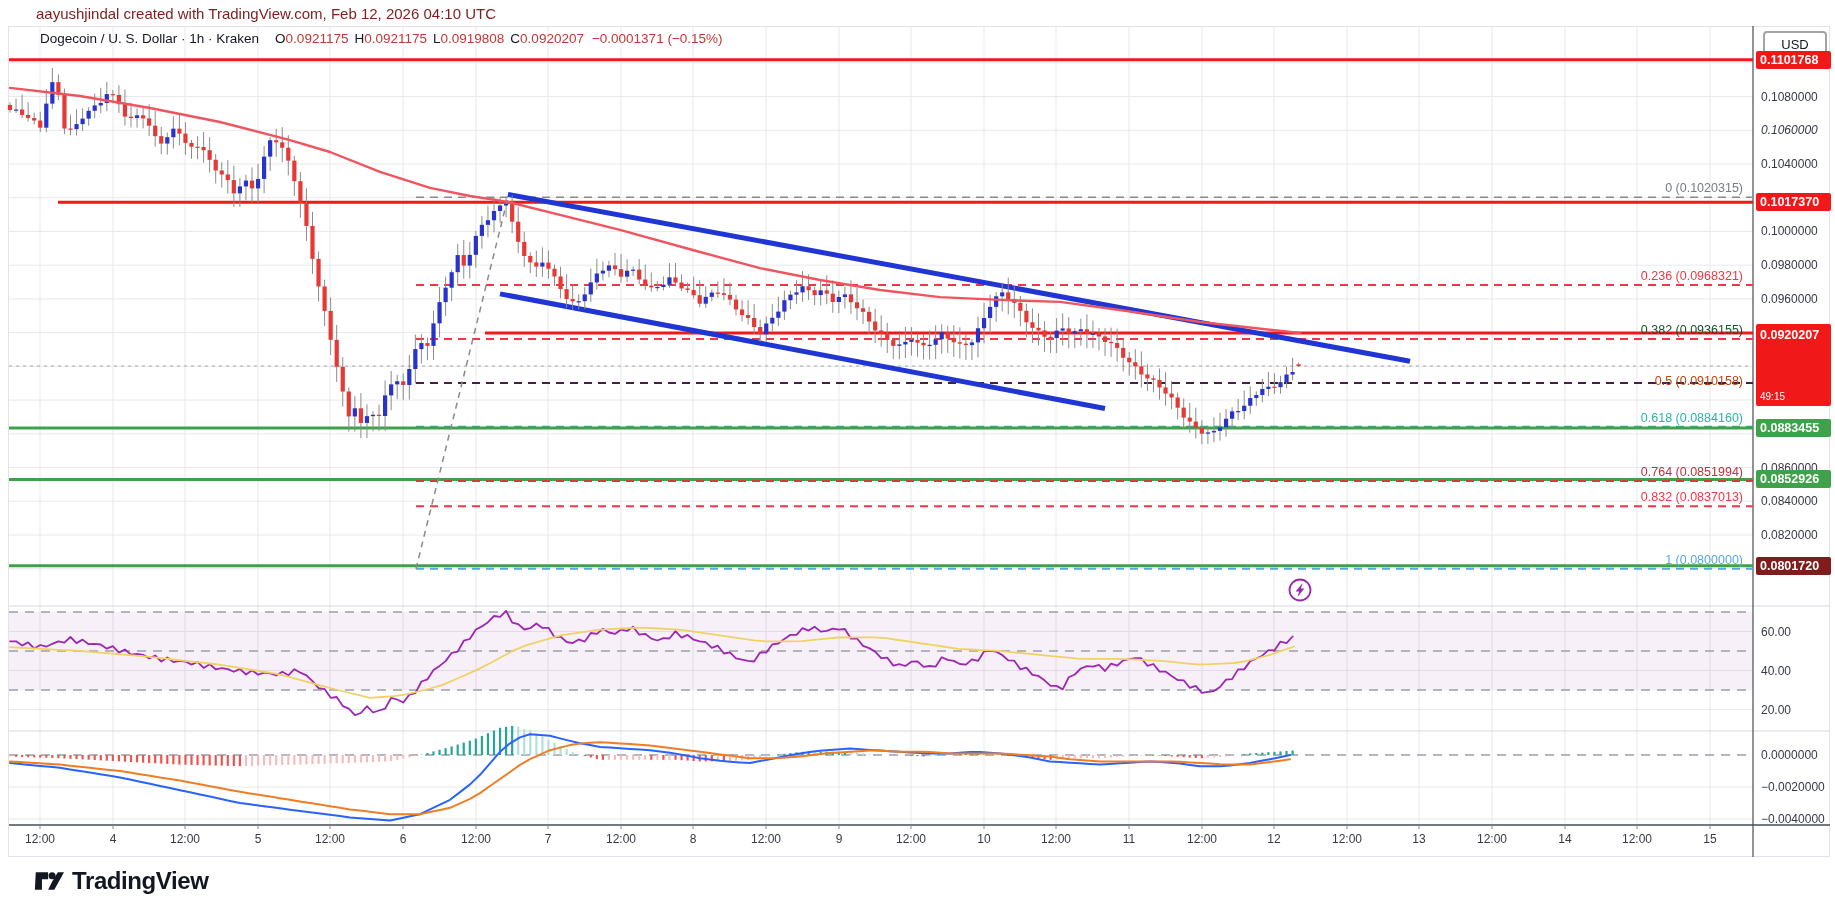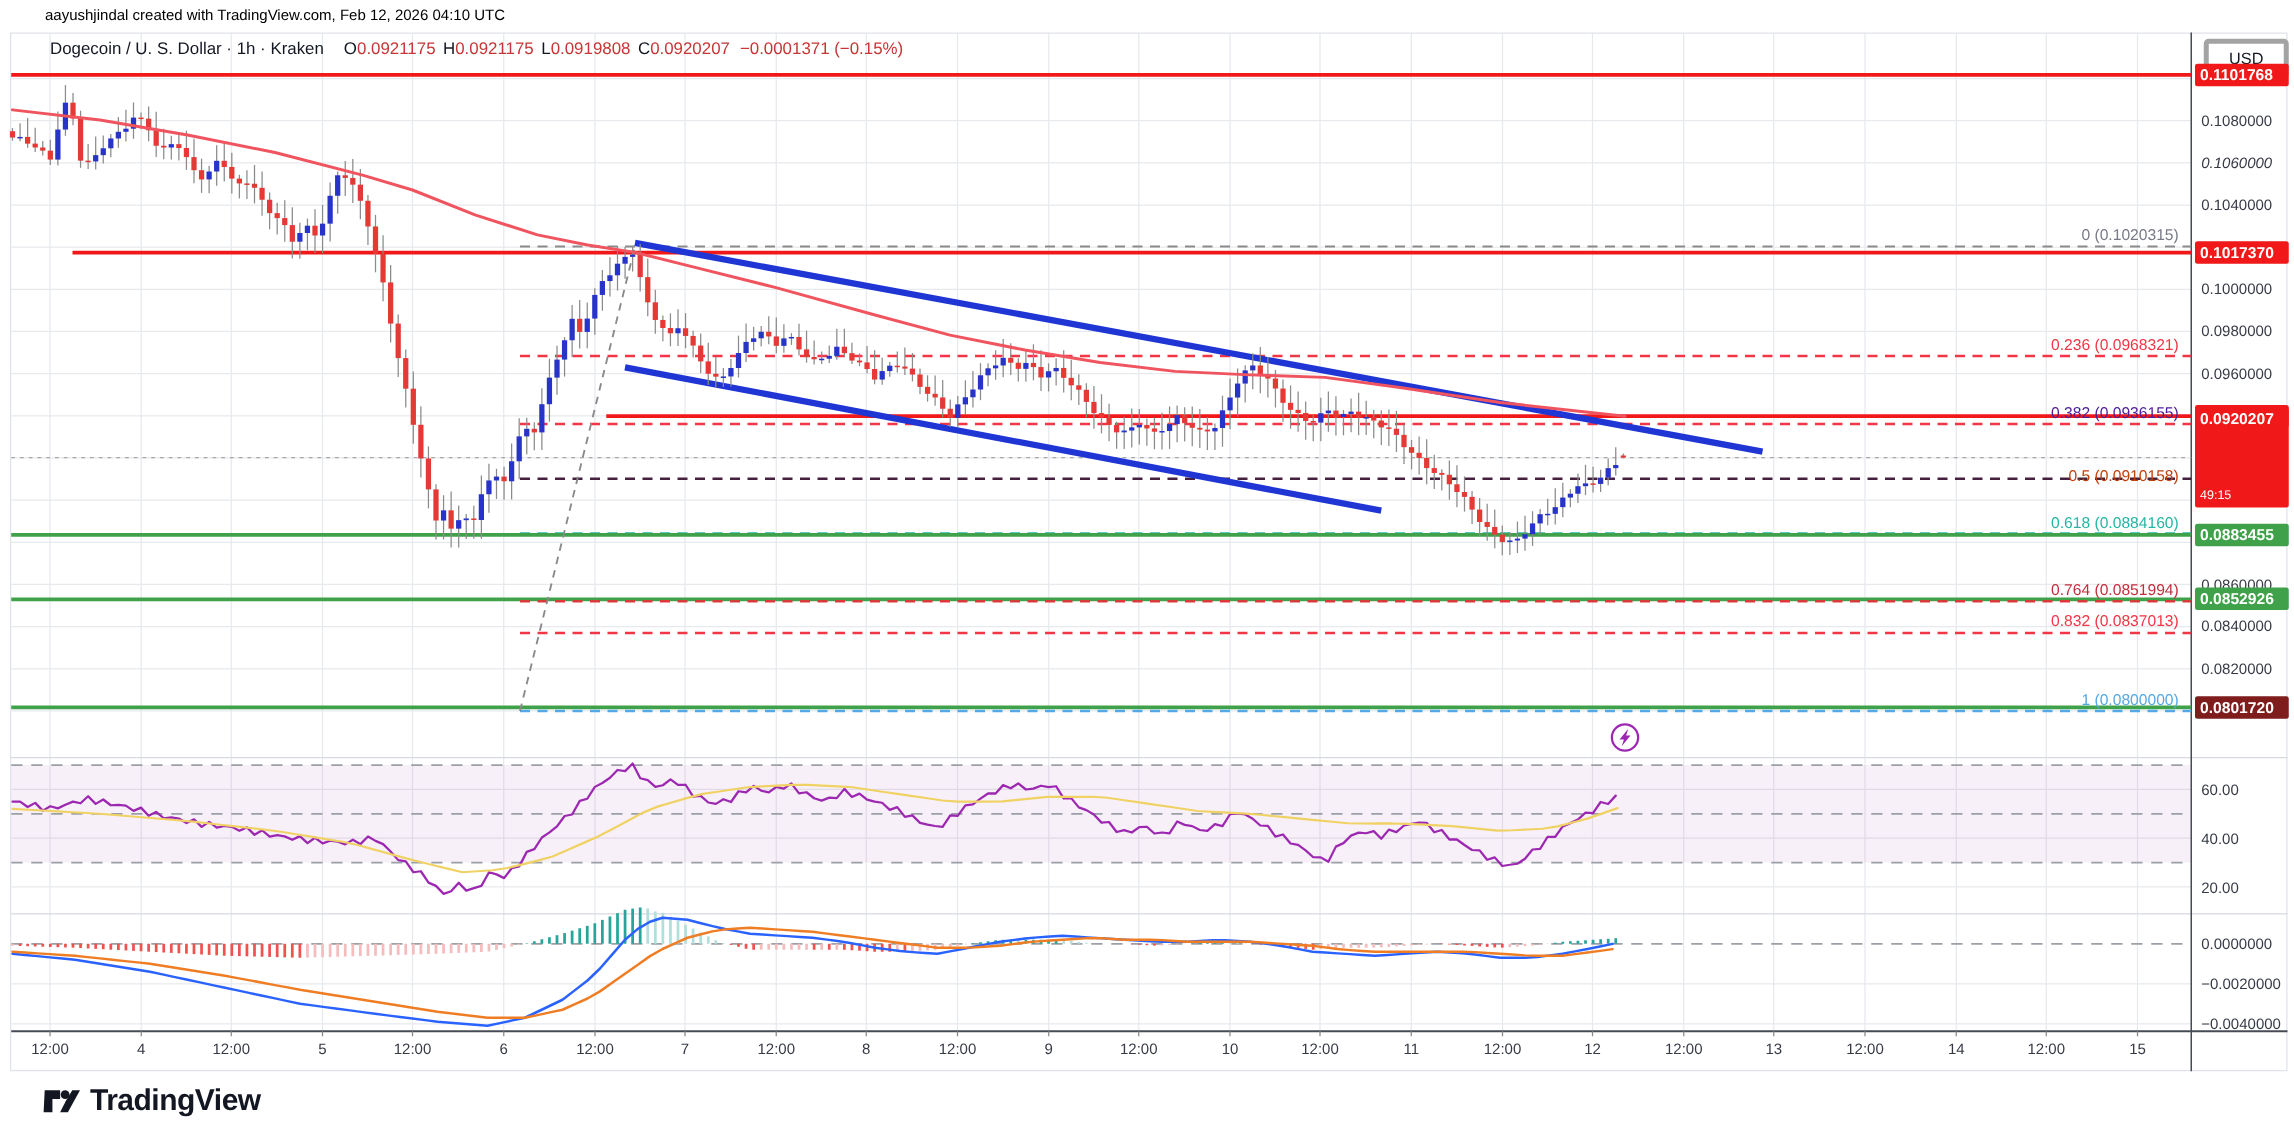--- a/index.html
+++ b/index.html
@@ -1,25 +1,25 @@
 <!DOCTYPE html>
 <html><head>
 <meta charset="utf-8">
 <style>
   html,body{margin:0;padding:0;background:#fff;font-family:"Liberation Sans",sans-serif;}
   #stage{position:relative;width:1835px;height:913px;background:#fff;overflow:hidden;}
-  #attribution{position:absolute;left:36px;top:5px;font-size:12px;color:#000000;}
+  #attribution{position:absolute;left:36px;top:5px;font-size:15px;color:#7f1d1d;}
   #chart-frame{position:absolute;left:8px;top:26px;width:1822px;height:831px;border:1px solid #e0e3eb;box-sizing:border-box;background:#fff;}
   #chart-svg{position:absolute;left:0;top:0;z-index:1;}
   #legend{position:absolute;left:40px;top:31px;font-size:13.5px;color:#131722;z-index:4;white-space:nowrap;}
   #legend .sym{margin-right:10px;cursor:pointer;}
   #legend .k{color:#131722;margin-left:6px;}
   #legend .v{color:#c73535;}
   #legend .chg{color:#c73535;margin-left:8px;}
-  #usd-box{position:absolute;left:1763px;top:31px;width:60px;height:24px;border:4px solid #a3a3a3;border-radius:4px;text-align:center;line-height:24px;font-size:13px;color:#131722;z-index:4;background:#fff;}
+  #usd-box{position:absolute;left:1763px;top:31px;width:60px;height:24px;border:2px solid #a3a3a3;border-radius:4px;text-align:center;line-height:24px;font-size:13px;color:#131722;z-index:4;background:#fff;}
   .tick{position:absolute;font-size:12px;color:#363a45;white-space:nowrap;z-index:3;}
   .price-tick{left:1761px;transform:translateY(-50%);}
   .time-tick{top:832px;transform:translateX(-50%);}
   .badge{position:absolute;left:1756px;width:75px;box-sizing:border-box;padding:2px 4px;border-radius:2px;color:#fff;font-size:12.5px;font-weight:700;line-height:14px;z-index:5;transform:translateY(-50%);}
   .fib-lbl{position:absolute;right:92px;font-size:12.5px;white-space:nowrap;z-index:3;transform:translateY(-100%);}
   #lightning-icon{position:absolute;left:1287px;top:577px;width:26px;height:26px;z-index:4;cursor:pointer;}
   #logo{position:absolute;left:34px;top:867px;display:flex;align-items:center;gap:8px;z-index:4;cursor:pointer;}
   #logo .logo-text{font-size:24px;font-weight:800;color:#131722;letter-spacing:-0.4px;}
 </style>
 </head>
@@ -877,21 +877,21 @@
       <div class="badge" style="top: 202.163px; background: rgb(240, 24, 24);">0.1017370</div>
       <div class="badge" style="top: 332.95px; background: rgb(240, 24, 24);">0.0939816</div>
       <div class="badge" style="top: 366.019px; background: rgb(240, 24, 24);">0.0920207<div style="font-weight: 400; font-size: 10px; margin-top: 48px;">49:15</div></div>
       <div class="badge" style="top: 427.997px; background: rgb(64, 161, 75);">0.0883455</div>
       <div class="badge" style="top: 479.482px; background: rgb(64, 161, 75);">0.0852926</div>
       <div class="badge" style="top: 565.835px; background: #7f1d1d;">0.0801720</div>
     </div>
   <div id="fib-layer">
       <div class="fib-lbl" style="top: 195.197px; color: rgb(120, 123, 134);">0 (0.1020315)</div>
       <div class="fib-lbl" style="top: 282.879px; color: rgb(242, 54, 69);">0.236 (0.0968321)</div>
-      <div class="fib-lbl" style="top: 337.124px; color: #4c1d95;">0.382 (0.0936155)</div>
+      <div class="fib-lbl" style="top: 337.124px; color: #14532d;">0.382 (0.0936155)</div>
       <div class="fib-lbl" style="top: 388px; color: #c2410c; text-align: right;">0.5 (0.0910158)</div>
       <div class="fib-lbl" style="top: 424.809px; color: rgb(40, 181, 163);">0.618 (0.0884160)</div>
       <div class="fib-lbl" style="top: 479.053px; color: rgb(194, 47, 60);">0.764 (0.0851994)</div>
       <div class="fib-lbl" style="top: 504.317px; color: rgb(242, 54, 69); margin-left: 36px;">0.832 (0.0837013)</div>
       <div class="fib-lbl" style="top: 566.736px; color: rgb(85, 168, 230);">1 (0.0800000)</div>
     </div>
 
   <div id="lightning-icon">
     <svg width="26" height="26" viewBox="-13 -13 26 26">
       <circle cx="0" cy="0" r="10.5" fill="none" stroke="#9c27b0" stroke-width="1.8"></circle>

